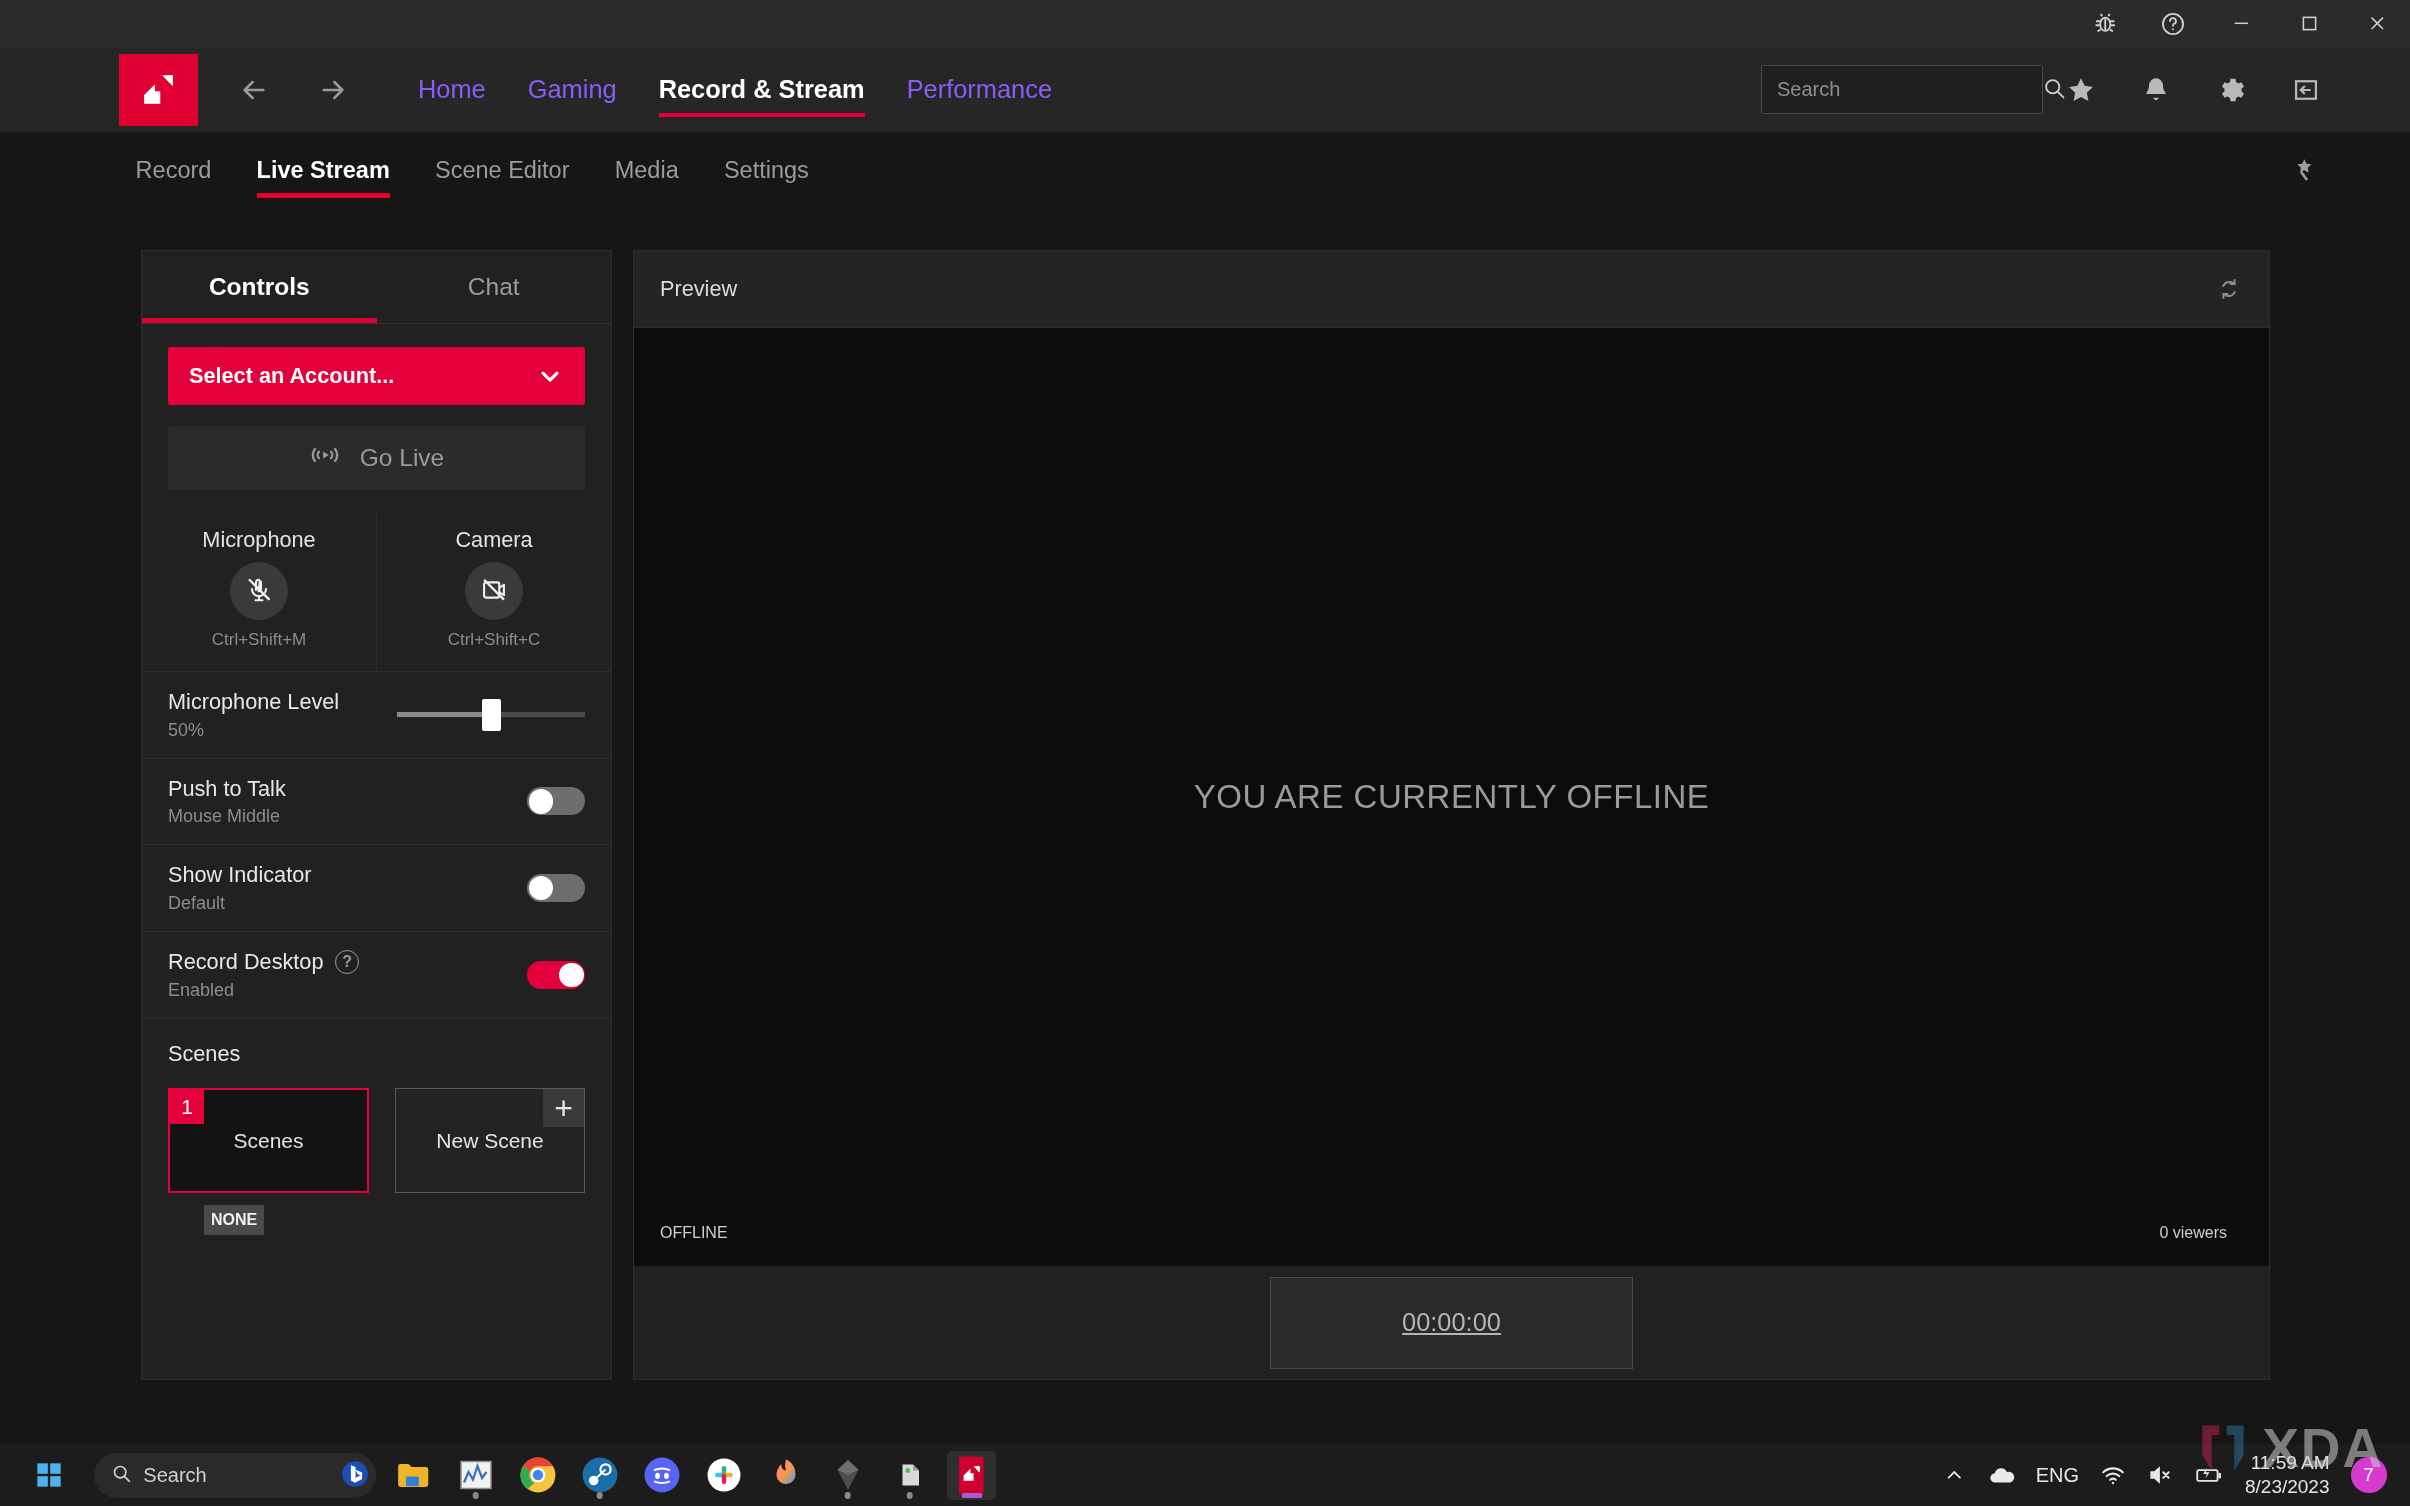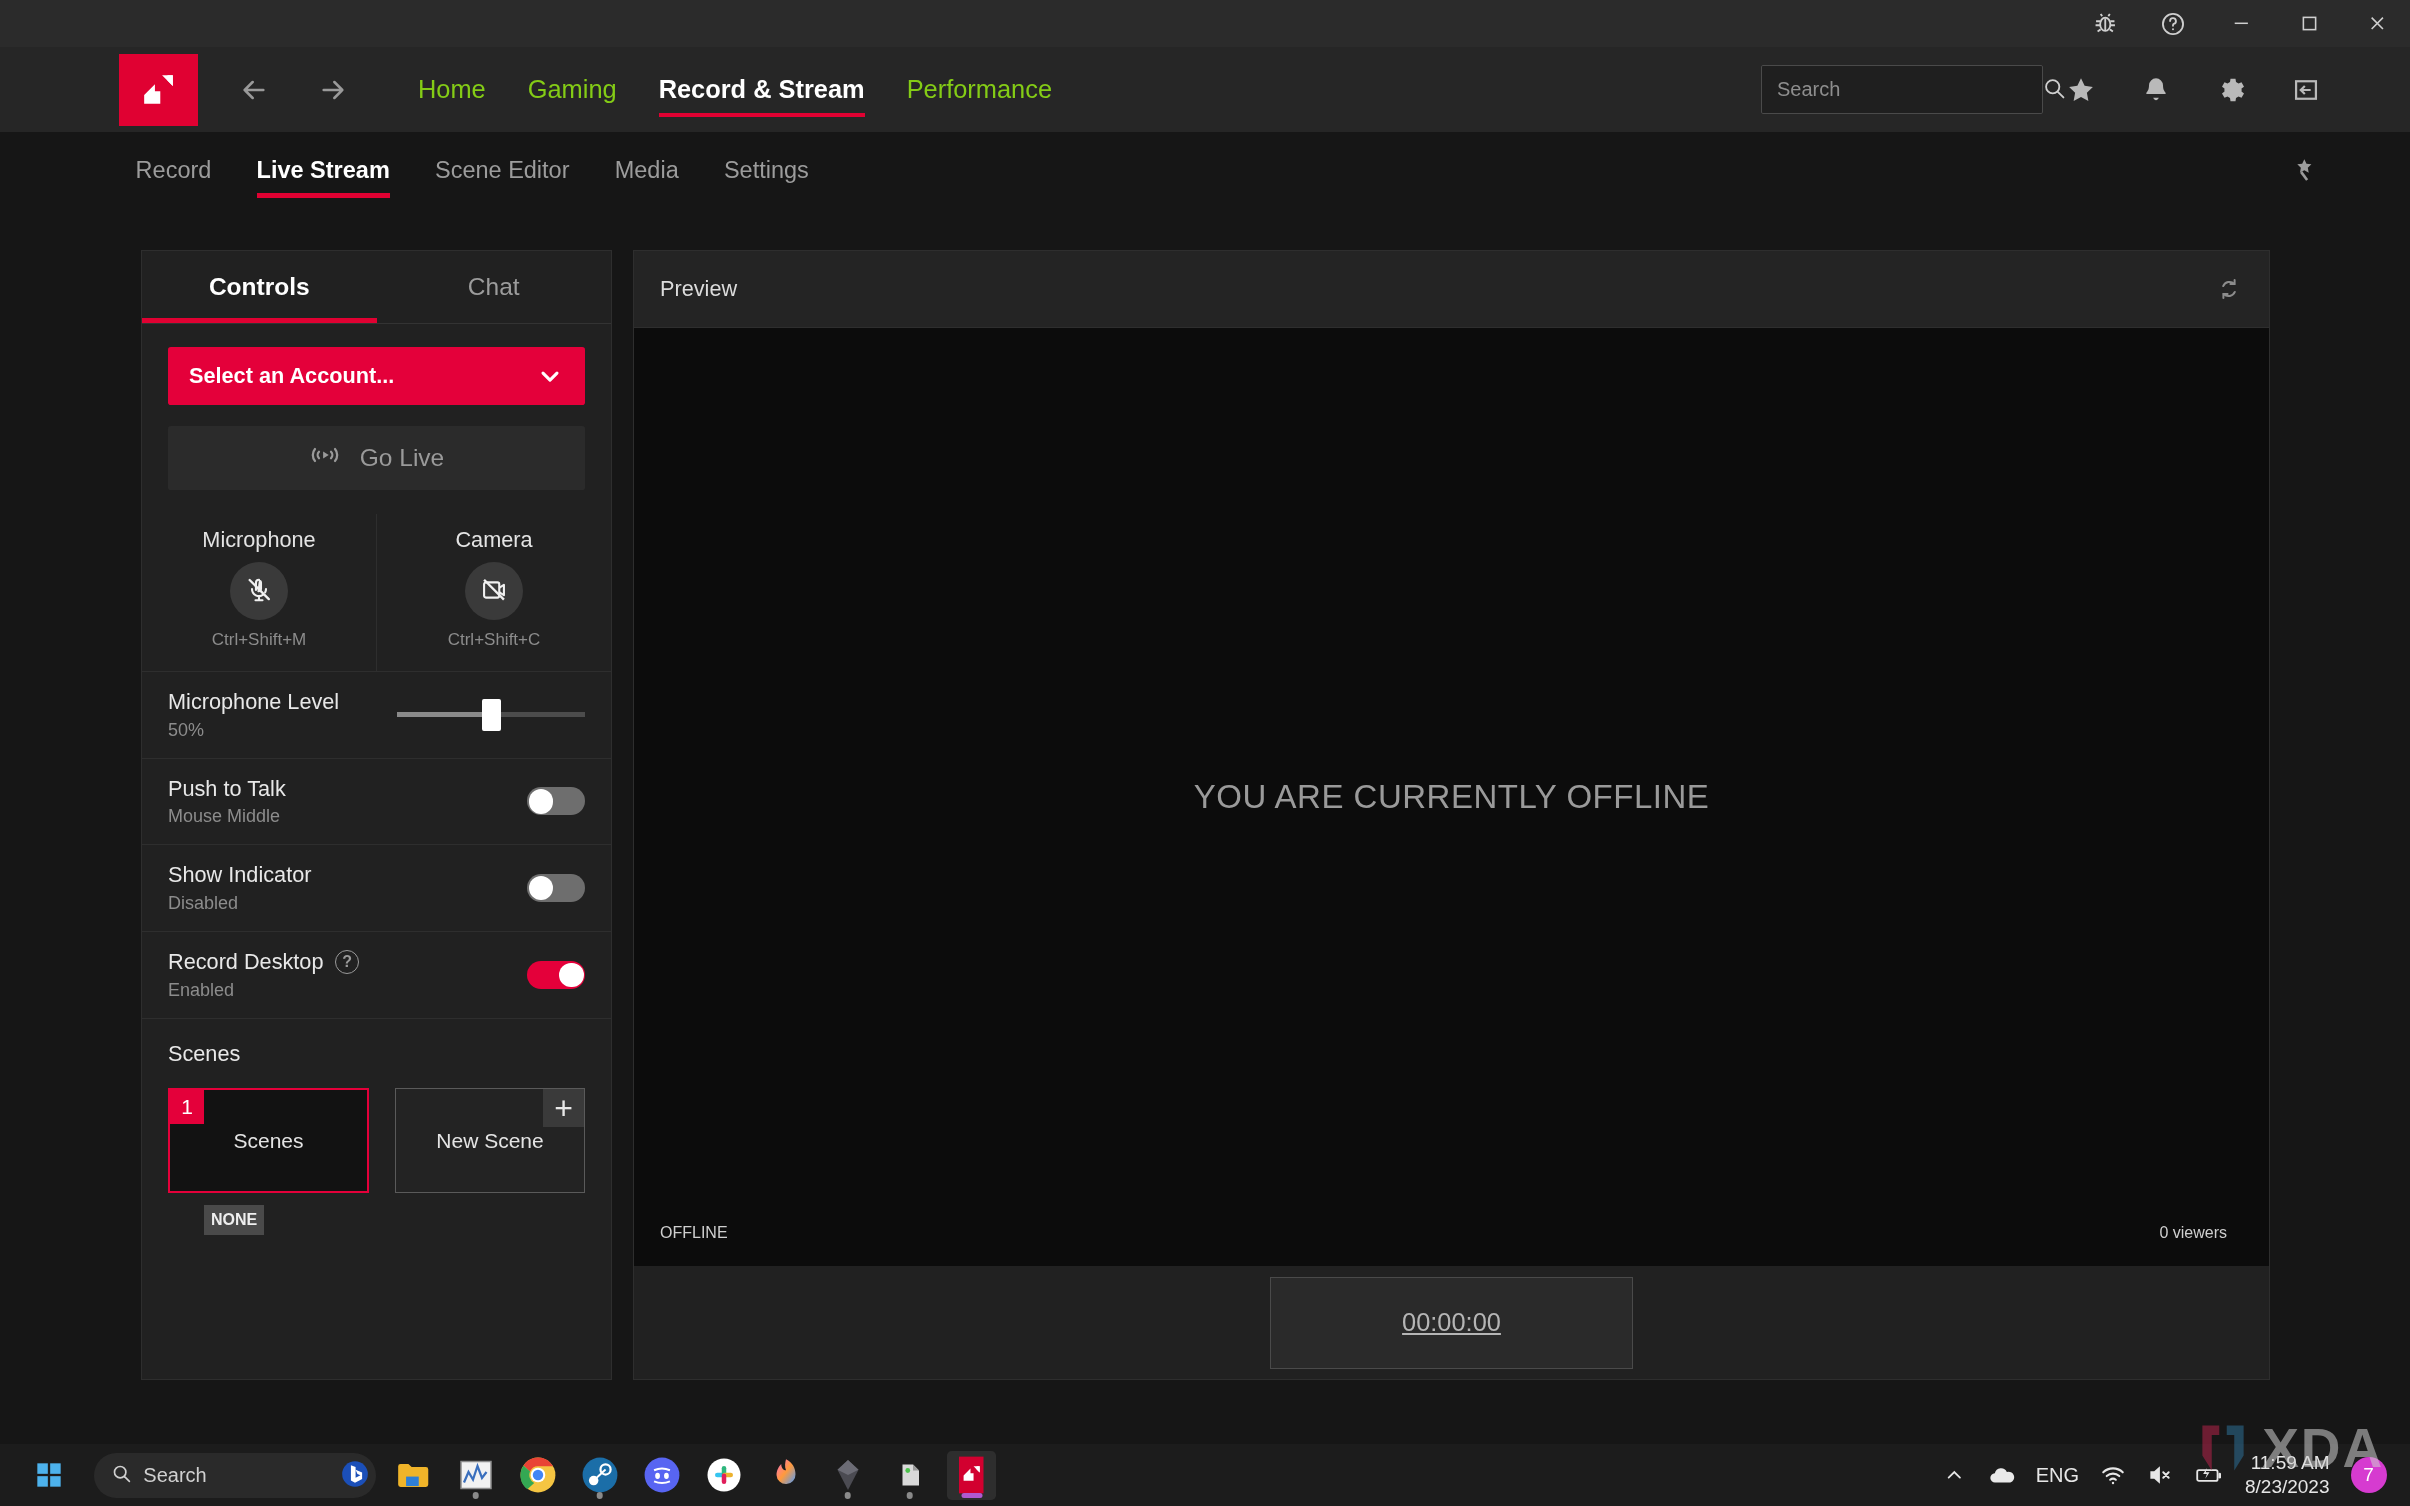--- a/index.html
+++ b/index.html
@@ -31,21 +31,21 @@
   .amd-logo {
     width:79px; height:72px; margin-left:119px; background:#e00132;
     display:flex; align-items:center; justify-content:center; flex:0 0 auto;
   }
   .nav-arrow { width:60px; display:flex; align-items:center; justify-content:center; color:#9a9a9a; }
   #nav-back { margin-left:26px; }
   #nav-fwd { margin-left:19px; }
   .nav-links { display:flex; align-items:center; height:85px; margin-left:34px; }
   .nav-link {
     position:relative; height:85px; display:flex; align-items:center;
-    padding:0 21px; font-size:25.4px; color:#84cc16; white-space:nowrap;
+    padding:0 21px; font-size:25.4px; color:#8b5cf6; white-space:nowrap;
   }
   .nav-link.active { color:#ffffff; font-weight:bold; }
   .nav-link.active::after {
     content:""; position:absolute; left:21px; right:21px; bottom:15px; height:3.8px; background:#e00132;
   }
 
   .nav-right { margin-left:auto; display:flex; align-items:center; padding-right:68px; }
   .searchbox {
     width:282px; height:49px; border:0.9px solid #4a4a4a; background:#1f1f1f;
     display:flex; align-items:center; padding:0 11.3px 0 15px; border-radius:1.9px;
@@ -412,21 +412,21 @@
               <div class="knob"></div>
             </div>
         </div>
       </div>
 
       <div class="srow">
         <div class="srow-txt">
           <div class="srow-label">
               <span>Show Indicator</span>
             </div>
-          <div class="srow-sub">Disabled</div>
+          <div class="srow-sub">Default</div>
         </div>
         <div class="srow-ctl">
           <div class="toggle">
               <div class="knob"></div>
             </div>
         </div>
       </div>
 
       <div class="srow">
         <div class="srow-txt">

